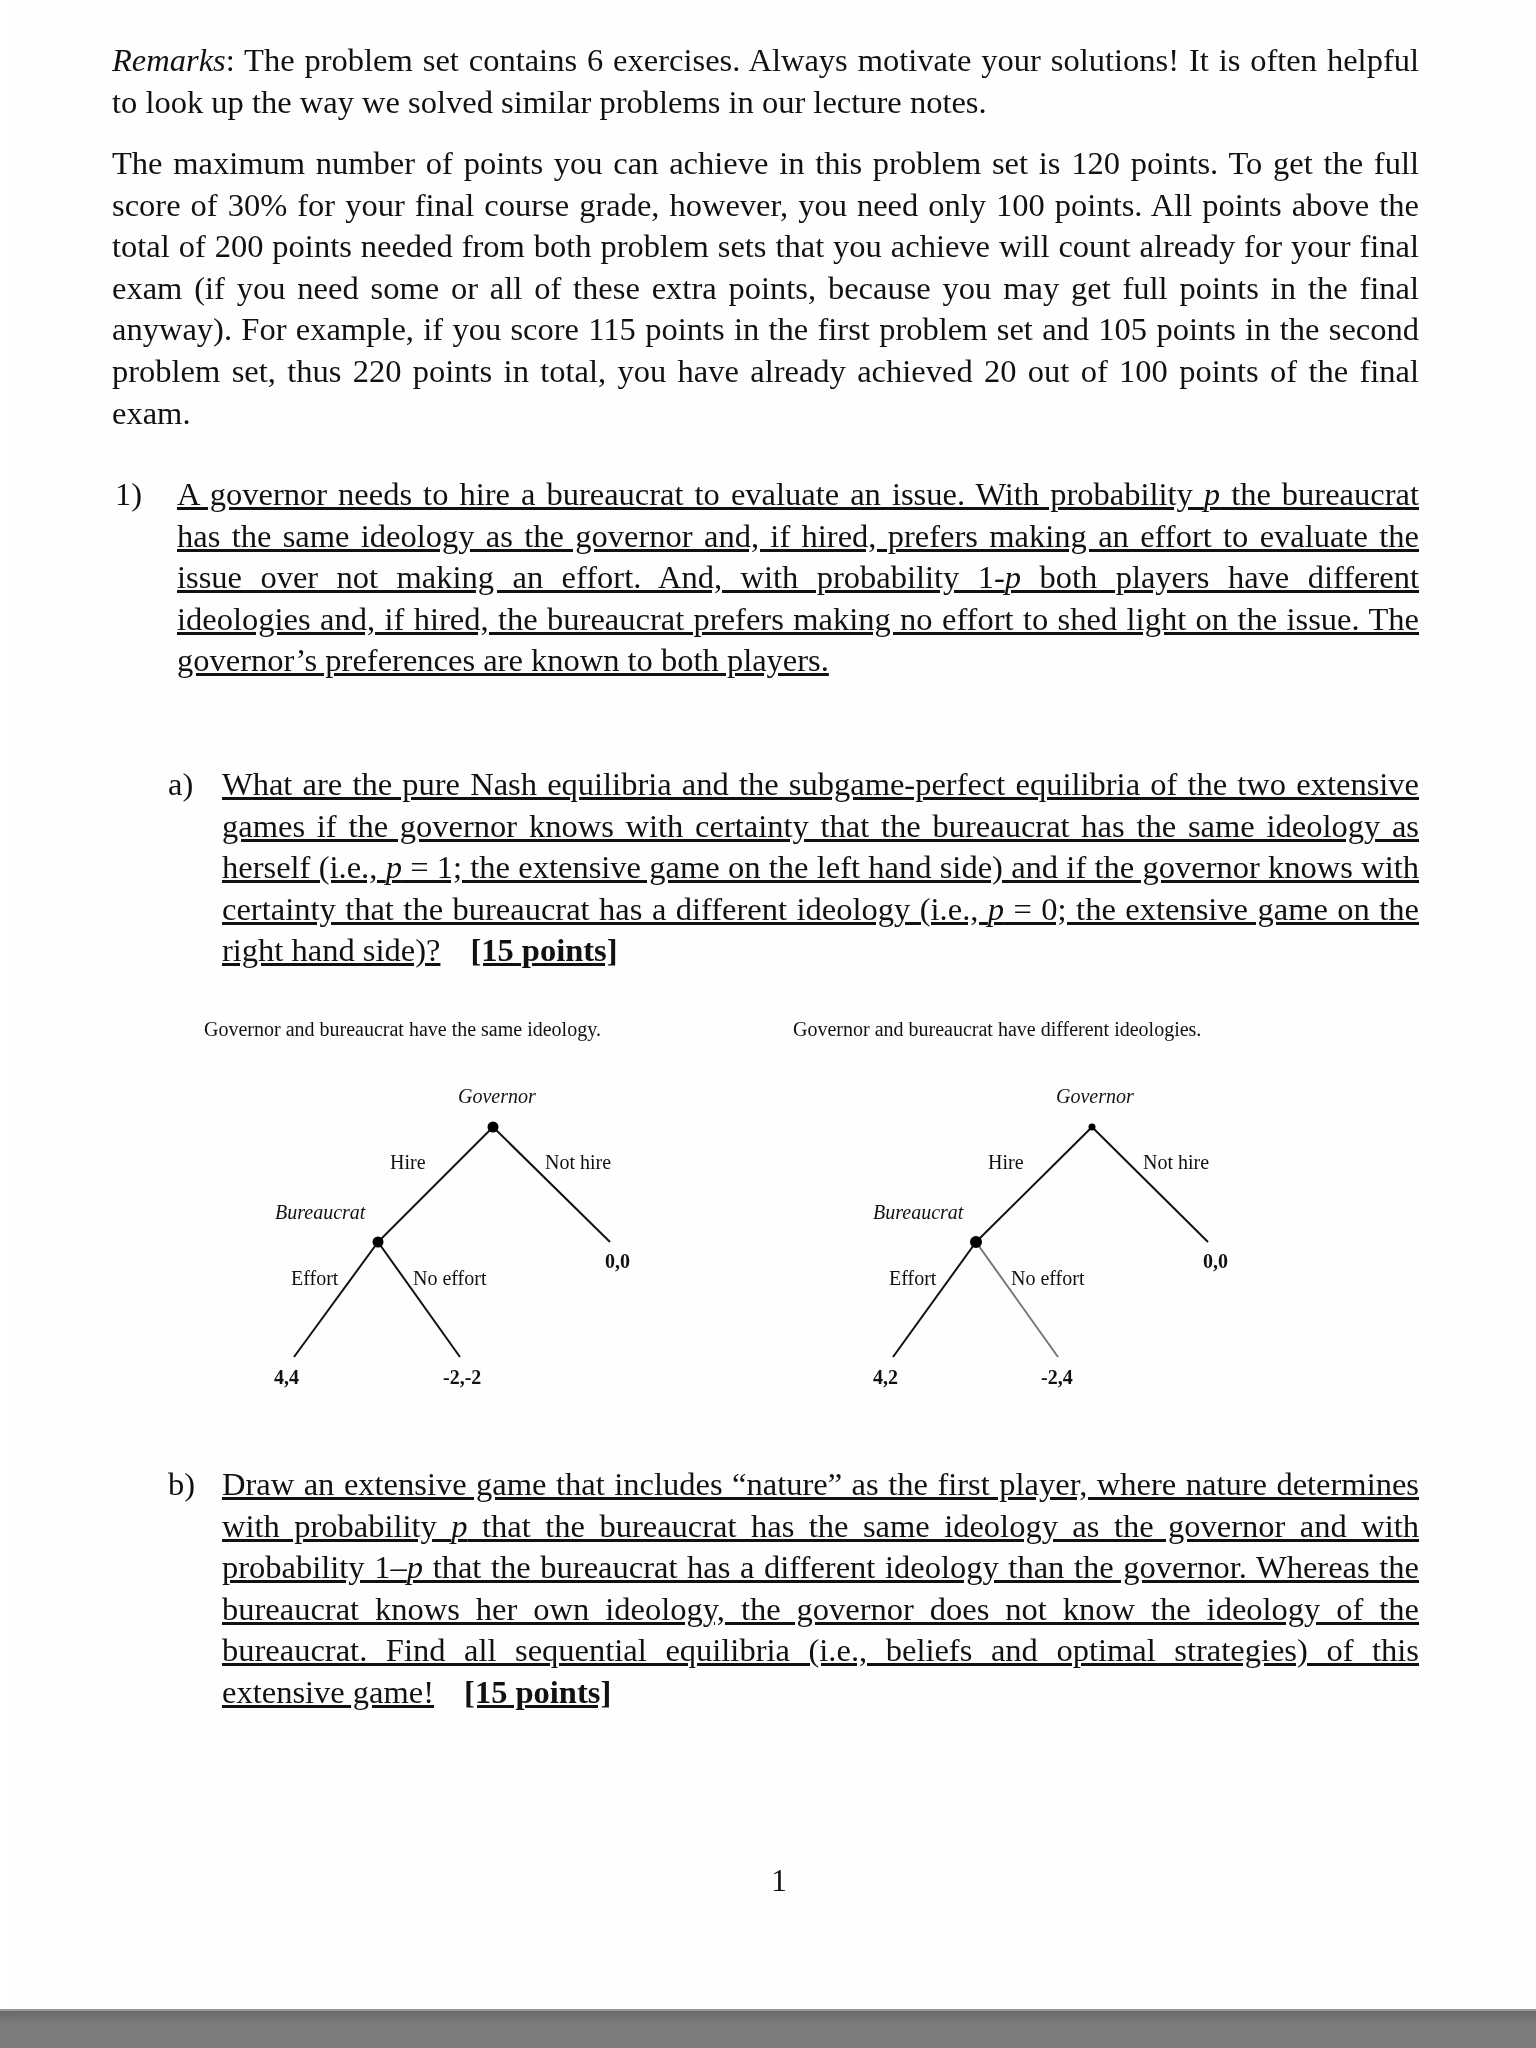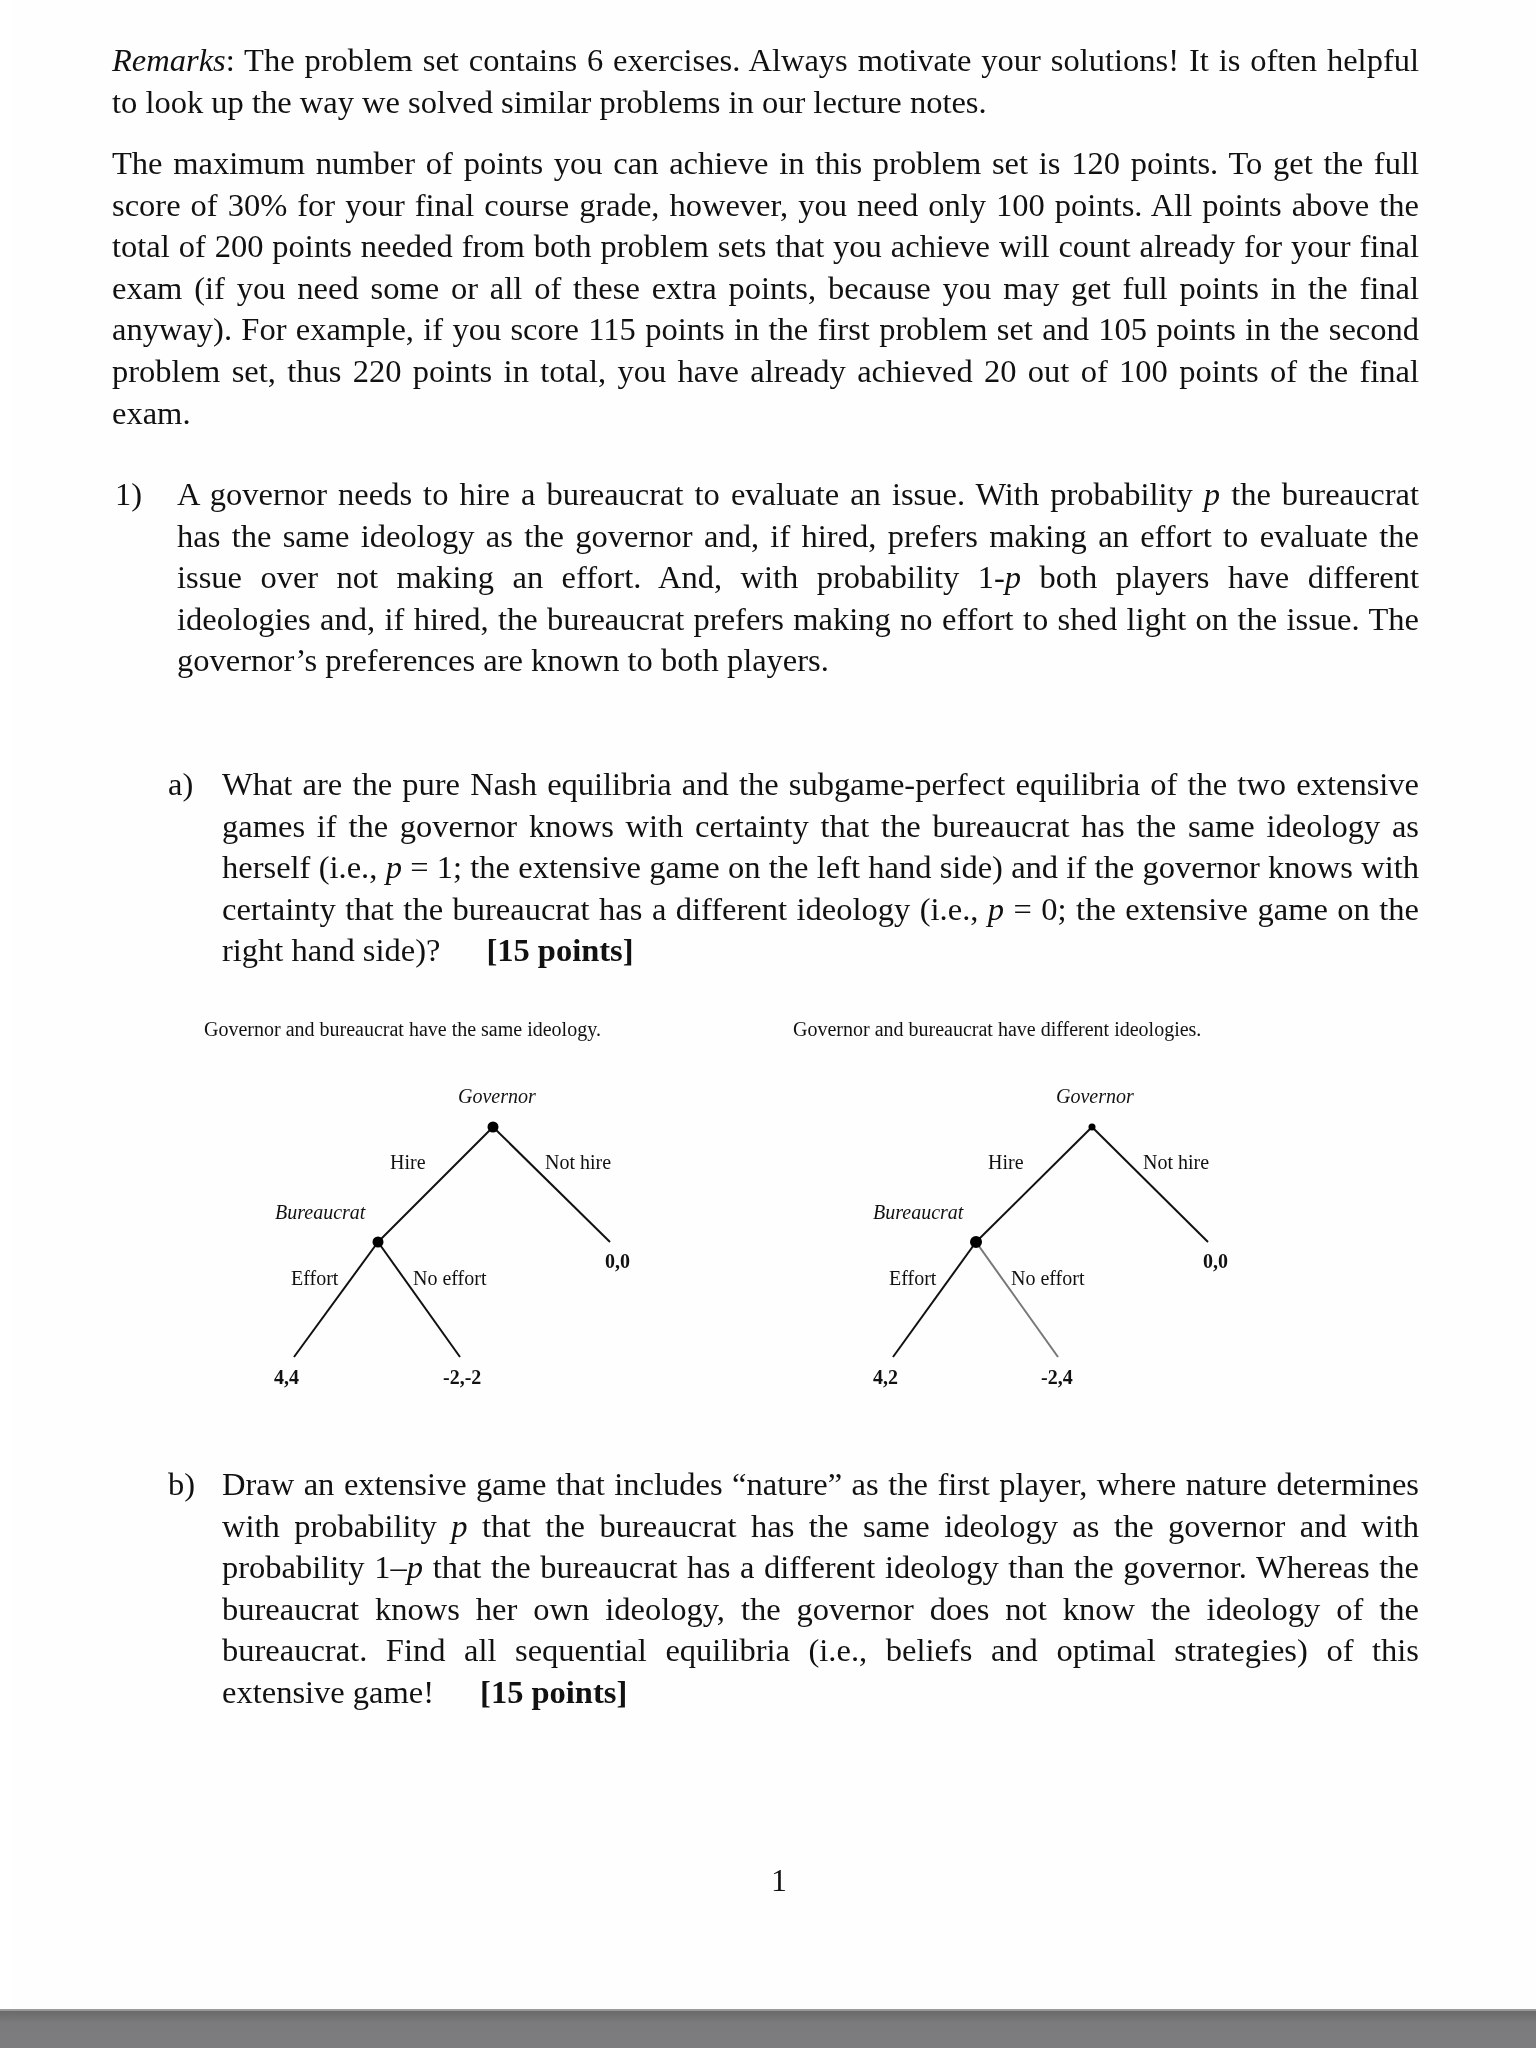--- a/index.html
+++ b/index.html
@@ -10,24 +10,24 @@
   }
   .page { position:absolute; left:11px; top:0; width:1536px; height:2009px; background:#fefefe; }
   .para {
     position:absolute; left:101px; width:1307px;
     font-size:32.5px; line-height:41.6px; text-align:justify;
     text-align-last:left; margin:0;
   }
   .para i { font-style:italic; }
   .item {
     position:absolute; margin:0;
-    font-size:32.5px; line-height:41.6px; text-align:justify; text-align-last:left;
+    font-size:32.5px; line-height:41.6px; text-align:justify; text-align-last:left;text-decoration:underline;
   }
   .marker { position:absolute; font-size:32.5px; line-height:41.6px; }
-  .pts { font-weight:bold; margin-left:46px; white-space:nowrap; }
+  .pts { font-weight:bold; margin-left:30px; white-space:nowrap; }
   .tree-caption {
     position:absolute; font-size:20px; line-height:24px; white-space:nowrap;
   }
   svg.trees { position:absolute; left:0; top:0; }
   .svgt { font-family:"Liberation Serif", "DejaVu Serif", serif; font-size:20px; fill:#111; }
   .svgt.it { font-style:italic; }
   .svgt.b { font-weight:bold; }
   .pagenum { position:absolute; left:0; width:1536px; top:1862px; text-align:center; font-size:32px; }
   .footer-bar {
     position:absolute; left:0; top:2009px; width:1536px; height:39px;

